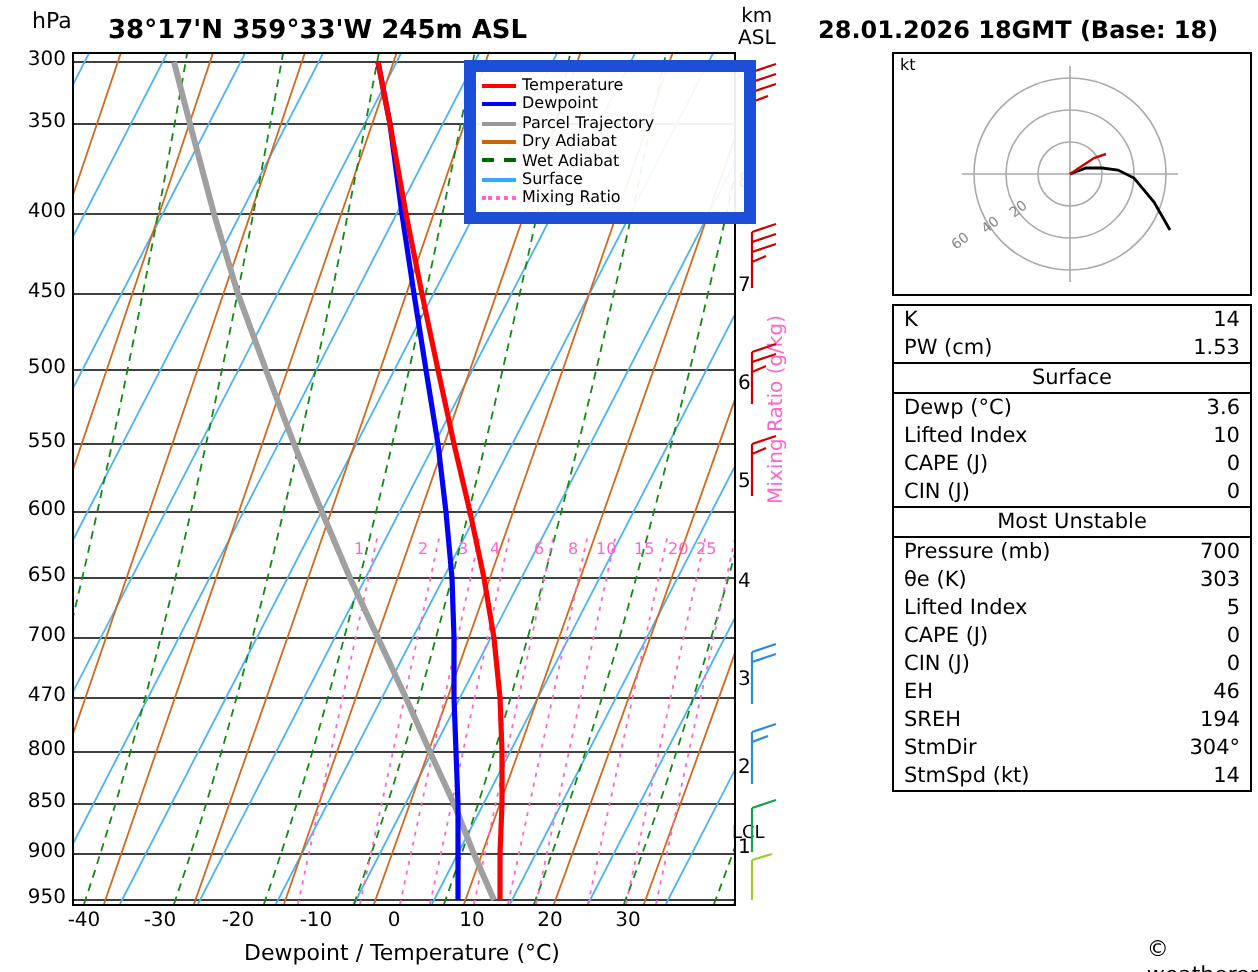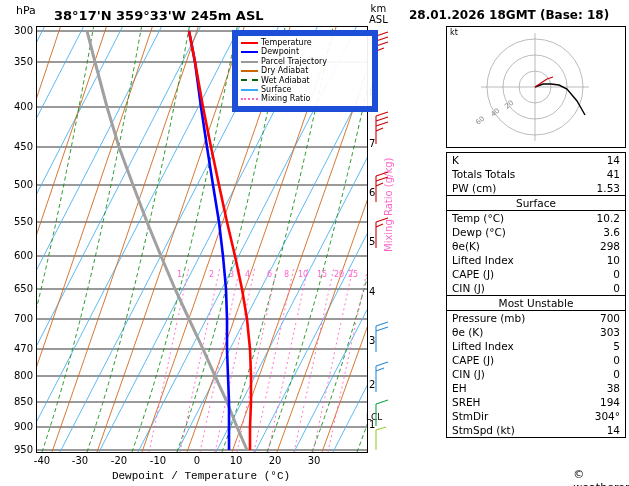--- a/index.html
+++ b/index.html
@@ -10,21 +10,21 @@
   #skewt-panel{position:absolute;left:0;top:0;width:400px;height:486px;}
   #hpa-label{position:absolute;left:16px;top:4px;font-size:11px;color:#000;}
   #station-title{position:absolute;left:54px;top:8px;font-size:13px;font-weight:bold;color:#000;}
   #km-label{position:absolute;left:369px;top:3px;font-size:10px;color:#000;line-height:11px;text-align:center;}
 
   #plot{position:absolute;left:36px;top:26px;width:330px;height:425px;border:1px solid #000;overflow:hidden;background:#fff;}
   #plot svg{position:absolute;left:0;top:0;}
 
   .ytick{position:absolute;right:367px;font-size:10px;color:#000;transform:translateY(-50%);text-align:right;width:30px;}
   .xtick{position:absolute;top:455px;font-size:10px;color:#000;transform:translateX(-50%);}
-  #xaxis-title{position:absolute;left:201px;top:470px;font-size:11px;color:#000;transform:translateX(-50%);font-family:Liberation Mono, monospace;}
+  #xaxis-title{position:absolute;left:201px;top:470px;font-size:11px;color:#000;transform:translateX(-50%);}
   .kmtick{position:absolute;left:369px;font-size:10px;color:#000;transform:translateY(-50%);}
 
   #mixing-label{position:absolute;left:383px;top:252px;font-size:10px;color:#ff66cc;transform:rotate(-90deg);transform-origin:left top;white-space:nowrap;}
 
   
   #legend{position:absolute;left:232px;top:30px;width:128px;background:rgba(255,255,255,0.93);border:6px solid #1d4ed8;padding:2px 3px;font-size:8px;line-height:9.4px;}
   #legend .row{display:flex;align-items:center;gap:3px;}
   #legend .sw{display:inline-block;width:17px;height:0;border-top-width:2px;border-top-style:solid;}
   #legend .lbl{color:#000;white-space:nowrap;}
 
@@ -286,41 +286,29 @@
         <polyline points="88,60 94,56 100,52 106,50" fill="none" stroke="#cc0000" stroke-width="1.2"></polyline>
       </svg>
     </div>
 
     <div class="tbl" style="top:152px">
       <div class="line">
           <span class="k">K</span>
           <span class="v">14</span>
         </div>
       <div class="line">
-          <span class="k">Totals Totals</span>
-          <span class="v">41</span>
-        </div>
-      <div class="line">
           <span class="k">PW (cm)</span>
           <span class="v">1.53</span>
         </div>
       <div class="hdr">Surface</div>
       <div class="line">
-          <span class="k">Temp (°C)</span>
-          <span class="v">10.2</span>
-        </div>
-      <div class="line">
           <span class="k">Dewp (°C)</span>
           <span class="v">3.6</span>
         </div>
       <div class="line">
-          <span class="k">θe(K)</span>
-          <span class="v">298</span>
-        </div>
-      <div class="line">
           <span class="k">Lifted Index</span>
           <span class="v">10</span>
         </div>
       <div class="line">
           <span class="k">CAPE (J)</span>
           <span class="v">0</span>
         </div>
       <div class="line">
           <span class="k">CIN (J)</span>
           <span class="v">0</span>
@@ -341,21 +329,21 @@
       <div class="line">
           <span class="k">CAPE (J)</span>
           <span class="v">0</span>
         </div>
       <div class="line">
           <span class="k">CIN (J)</span>
           <span class="v">0</span>
         </div>
       <div class="line">
           <span class="k">EH</span>
-          <span class="v">38</span>
+          <span class="v">46</span>
         </div>
       <div class="line">
           <span class="k">SREH</span>
           <span class="v">194</span>
         </div>
       <div class="line">
           <span class="k">StmDir</span>
           <span class="v">304°</span>
         </div>
       <div class="line">

